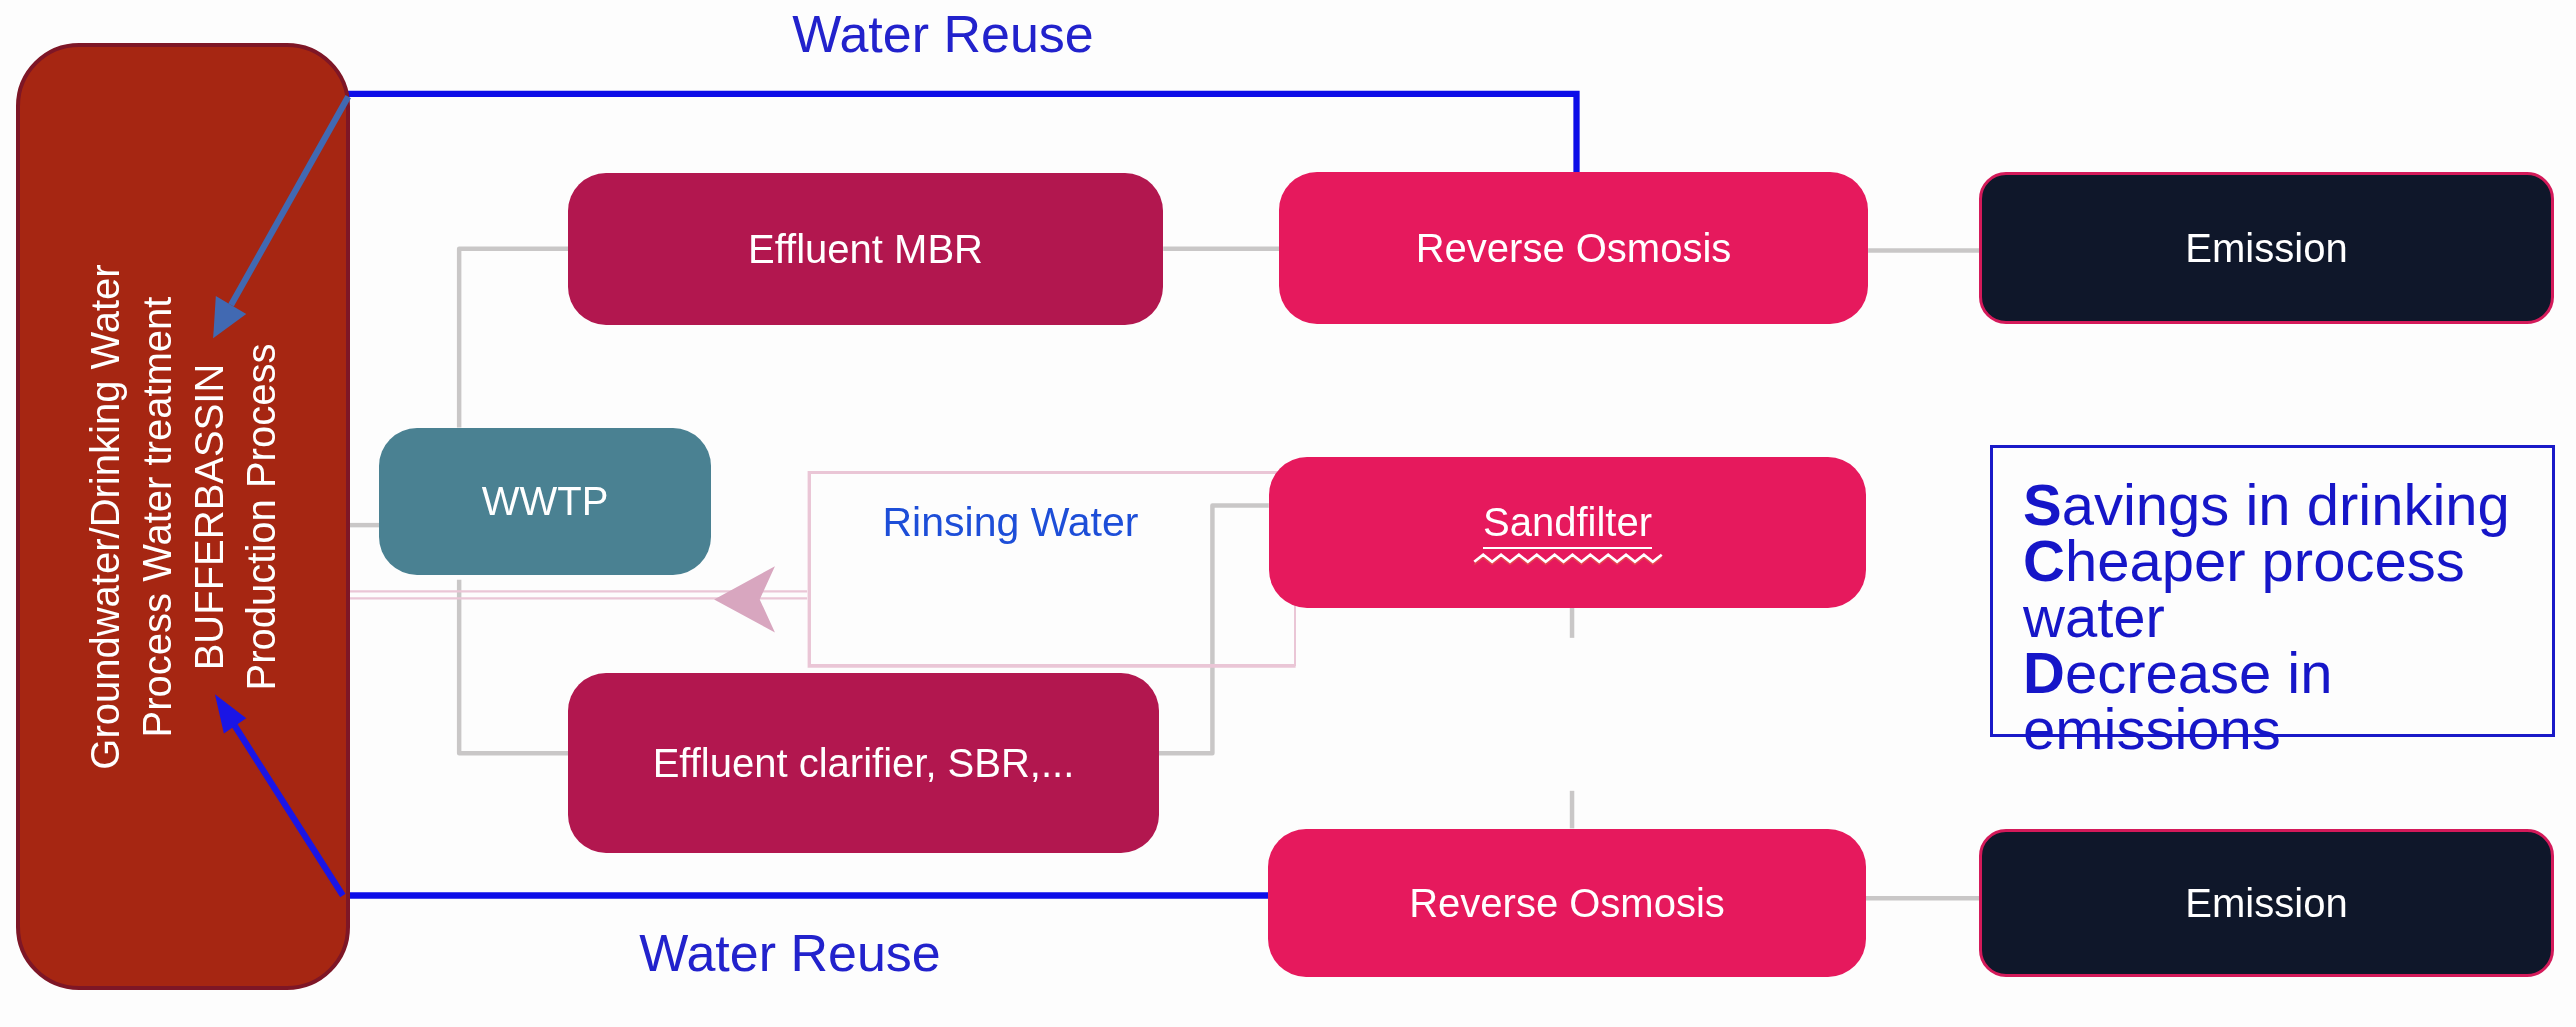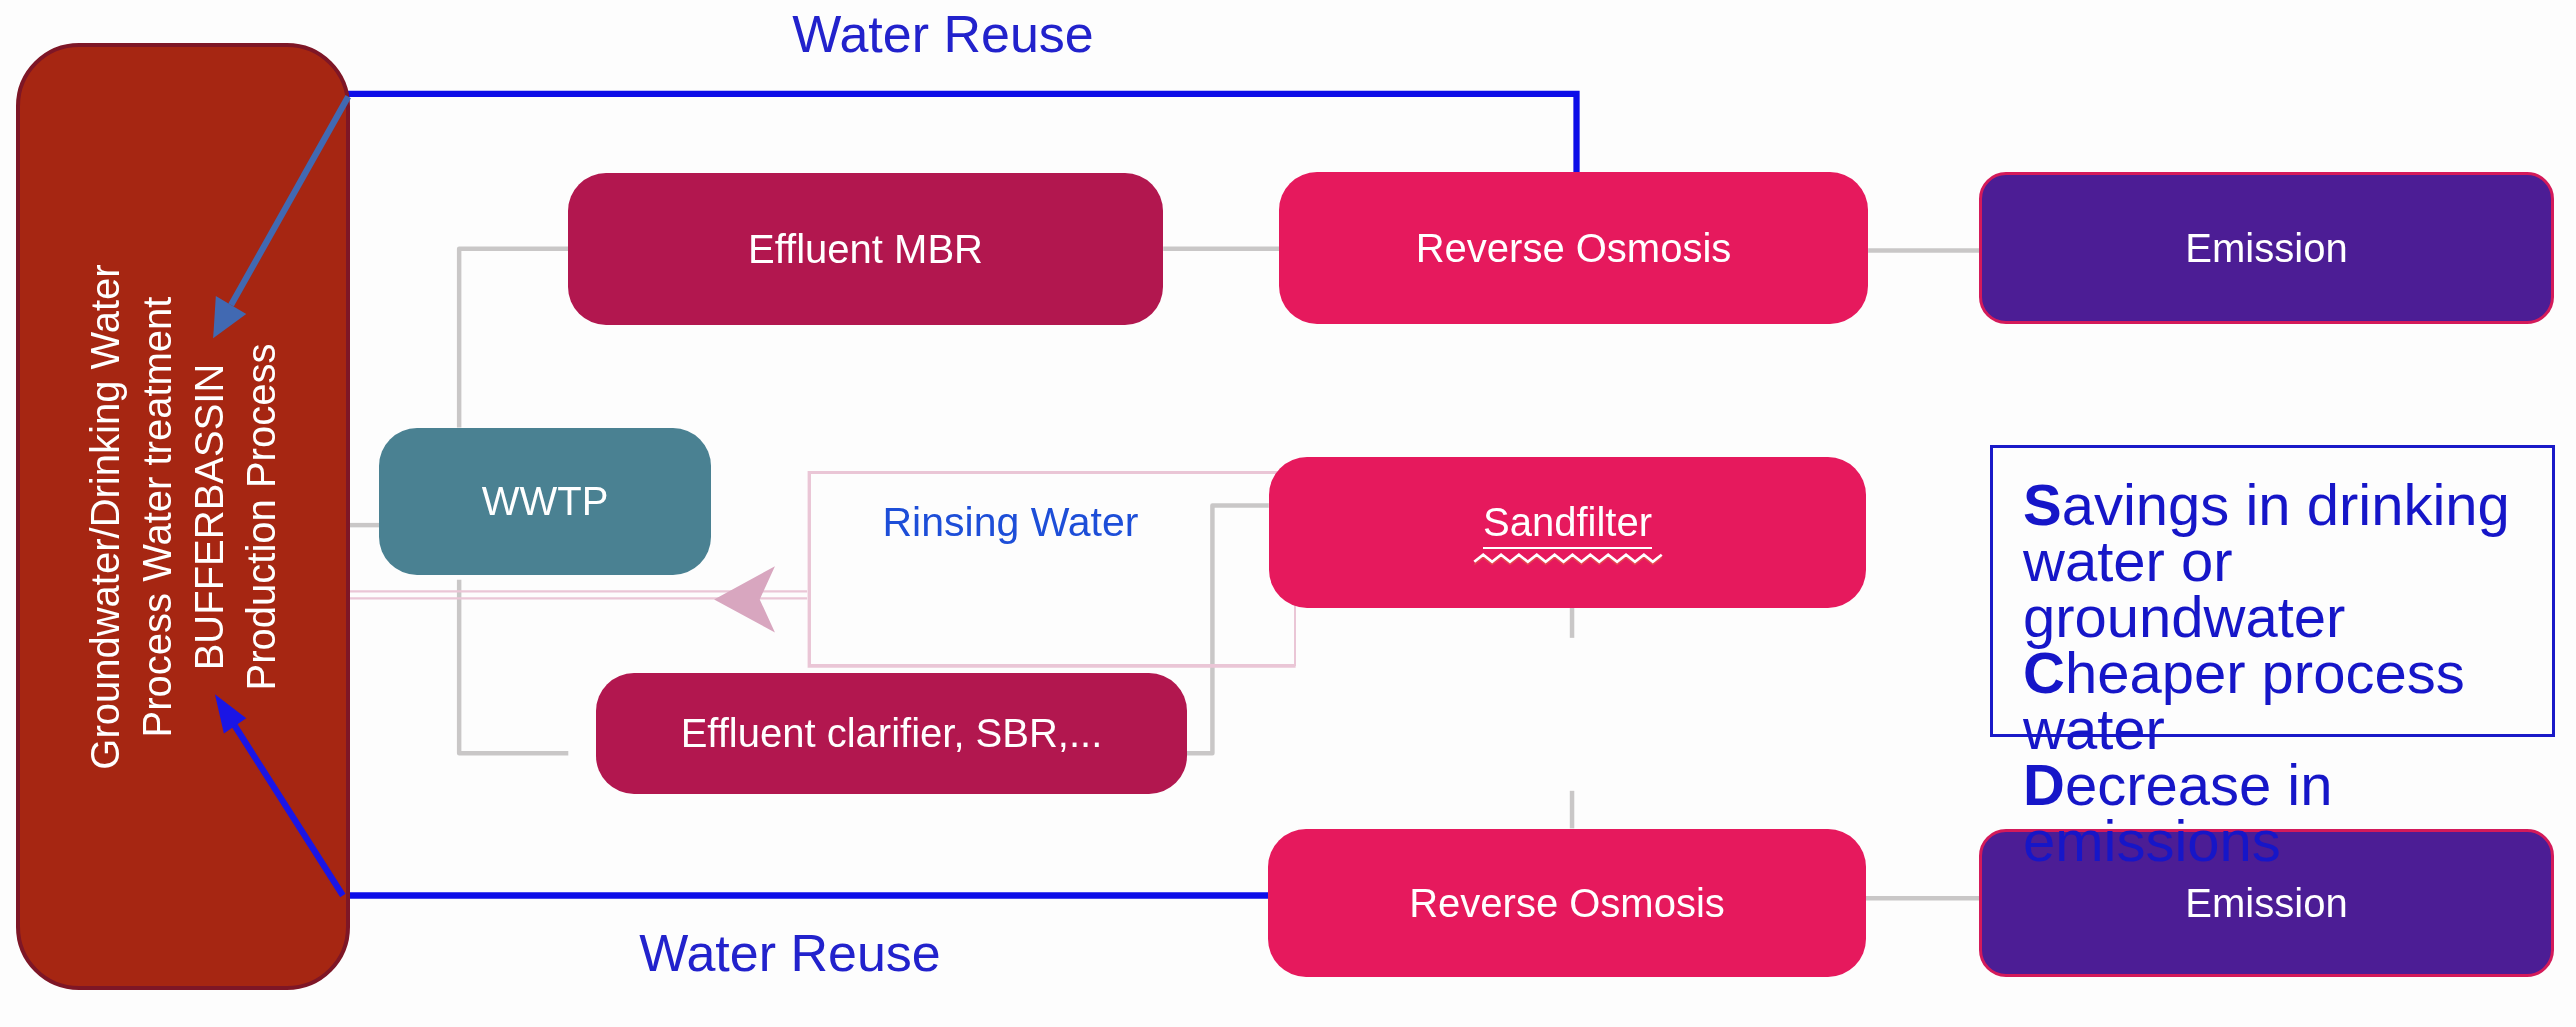--- a/index.html
+++ b/index.html
@@ -5,21 +5,21 @@
   html,body{margin:0;padding:0;background:#FDFDFD;}
   body{width:2576px;height:1027px;position:relative;overflow:hidden;
        font-family:"Liberation Sans",sans-serif;}
   .stage{position:absolute;inset:0;}
   svg.layer{position:absolute;left:0;top:0;pointer-events:none;}
   .node{position:absolute;display:flex;align-items:center;justify-content:center;
         color:#fff;font-size:40px;text-align:right;}
   .r42{border-radius:38px;}
   .crimson{background:#B2174F;}
   .pinkbox{background:#E6195D;}
-  .emission{background:#4c1d95;border:3.6px solid #D41A5A;border-radius:27px;}
+  .emission{background:#0f172a;border:3.6px solid #D41A5A;border-radius:27px;}
   .teal{background:#4A8192;}
   .sourcebox{position:absolute;left:16px;top:43px;width:334px;height:947px;
              background:#A62612;border:4.5px solid #7E1626;border-radius:63px;box-sizing:border-box;}
   .vtext{position:absolute;left:50%;top:50%;transform:translate(-50%,-50%) rotate(-90deg);
          color:#fff;font-size:40px;line-height:52px;white-space:nowrap;text-align:center;}
   .bluetitle{position:absolute;color:#2222CC;font-size:52px;white-space:nowrap;transform:translateX(-50%);}
   .rinsing-rect{position:absolute;left:809px;top:472px;width:487px;height:194px;
                 border:2.7px solid #EAC6D6;box-sizing:border-box;}
   .rinsing-label{position:absolute;left:809px;top:499px;width:403px;text-align:center;
                  color:#1d4ed8;font-size:41px;}
@@ -98,35 +98,34 @@
     <div class="stack">
       <span class="uline">Sandfilter</span>
       <svg class="squig" width="190" height="13.4" viewBox="0 0 212 15">
         <path d="M1 14 L11 6 L21 14 L31 6 L41 14 L51 6 L61 14 L71 6 L81 14 L91 6 L101 14 L111 6 L121 14 L131 6 L141 14 L151 6 L161 14 L171 6 L181 14 L191 6 L201 14 L211 6" stroke="#E25048" stroke-width="1.6" fill="none" opacity="0.85"></path>
         <path d="M1 11 L11 3 L21 11 L31 3 L41 11 L51 3 L61 11 L71 3 L81 11 L91 3 L101 11 L111 3 L121 11 L131 3 L141 11 L151 3 L161 11 L171 3 L181 11 L191 3 L201 11 L211 3" stroke="#ffffff" stroke-width="3" fill="none"></path>
       </svg>
     </div>
   </div>
 
 
-  <div class="node crimson r42" style="left:568px;top:673px;width:591px;height:121px;margin-left:28px;">
+  <div class="node crimson r42" style="left:568px;top:673px;width:591px;height:180px;">
     <span>Effluent clarifier, SBR,...</span>
   </div>
 
   <div class="node pinkbox r42" style="left:1268px;top:829px;width:598px;height:148px;">
     <span>Reverse Osmosis</span>
   </div>
 
   <div class="node emission" style="left:1979px;top:829px;width:575px;height:148px;box-sizing:border-box;">
     <span>Emission</span>
   </div>
 
   <div class="benefits">
     <div><b>S</b><span>avings in drinking</span></div>
-    <div><b></b><span>water or groundwater</span></div>
     <div><b>C</b><span>heaper process water</span></div>
     <div><b>D</b><span>ecrease in emissions</span></div>
   </div>
 
   <svg class="layer" width="2576" height="1027" viewBox="0 0 2879 1148">
     <g>
       <line x1="389" y1="108" x2="258" y2="341" stroke="#4169B2" stroke-width="7"></line>
       <polygon points="238,378 241,331 275,351" fill="#4169B2"></polygon>
     </g>
     <g>

